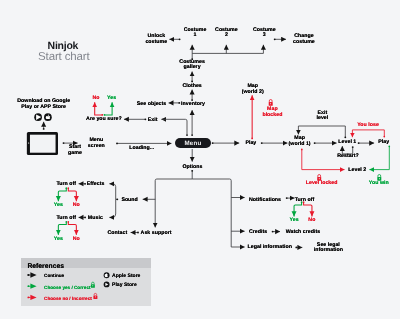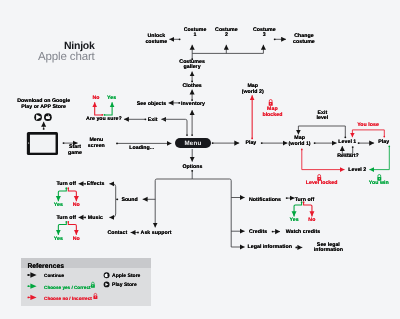--- a/index.html
+++ b/index.html
@@ -5,39 +5,39 @@
   html,body{margin:0;padding:0;}
   body{width:400px;height:319px;background:#f4f5f7;font-family:"Liberation Sans",sans-serif;overflow:hidden;position:relative;-webkit-font-smoothing:antialiased;text-rendering:geometricPrecision;}
   #stage{position:absolute;left:0;top:0;width:400px;height:319px;}
   .lbl{position:absolute;font-size:5.25px;font-weight:bold;color:#0b0b0b;line-height:5.65px;white-space:pre;letter-spacing:0.02px;text-shadow:0 0 0.3px currentColor;}
   .c{transform:translate(-50%,calc(-50% + 1.1px));text-align:center;}
   .red{color:#e8192c;}
   .green{color:#00a63e;}
   .green{color:#00a63e;}
   svg.wires{position:absolute;left:0;top:0;width:400px;height:319px;overflow:visible;}
   #title{position:absolute;left:47.6px;top:41px;}
-  #title .t1{font-size:10.5px;font-weight:bold;color:#16181d;letter-spacing:-0.25px;line-height:10px;text-align:right;}
+  #title .t1{font-size:10.5px;font-weight:bold;color:#16181d;letter-spacing:-0.25px;line-height:10px;}
   #title .t2{font-size:11.5px;font-weight:400;color:#83868e;letter-spacing:-0.15px;line-height:11px;margin-top:1px;margin-left:-9.5px;}
   #menu-pill{position:absolute;left:175px;top:138px;width:36px;height:10px;border-radius:5px;background:#17181c;
              color:#f0f0f2;font-size:6.2px;font-weight:bold;display:flex;align-items:center;justify-content:center;letter-spacing:0.25px;}
   #legend{position:absolute;left:20.5px;top:258px;width:130px;height:48px;background:#dcdddf;}
   #legend .hd{position:absolute;left:0;top:0;width:130px;height:10px;background:#c8c9cc;}
   #legend .hd span{position:absolute;left:6.9px;top:4.6px;font-size:6.8px;font-weight:bold;color:#0b0b0b;text-shadow:0 0 0.3px currentColor;}
   .leg-lbl{position:absolute;font-size:4.65px;font-weight:bold;white-space:nowrap;text-shadow:0 0 0.3px currentColor;}
   .legsvg{position:absolute;left:0;top:0;}
   .store-lbl{position:absolute;font-size:5.05px;font-weight:bold;color:#0b0b0b;white-space:nowrap;text-shadow:0 0 0.3px currentColor;}
 </style>
 </head>
 <body>
 
 <div id="stage">
 
   <div id="title">
     <div class="t1">Ninjok</div>
-    <div class="t2">Apple chart</div>
+    <div class="t2">Start chart</div>
   </div>
 
   <svg class="wires" viewBox="0 0 400 319">
     <defs>
       <marker id="ahK" markerWidth="7" markerHeight="7" refX="4.9" refY="2.75" orient="auto" markerUnits="userSpaceOnUse">
         <path d="M0,0.2 L5.0,2.75 L0,5.3 Z" fill="#141414"></path>
         </marker>
       <marker id="ahR" markerWidth="6" markerHeight="6" refX="4.7" refY="2.75" orient="auto" markerUnits="userSpaceOnUse">
         <path d="M0,0.3 L4.8,2.75 L0,5.2 Z" fill="#e8192c"></path>
         </marker>

